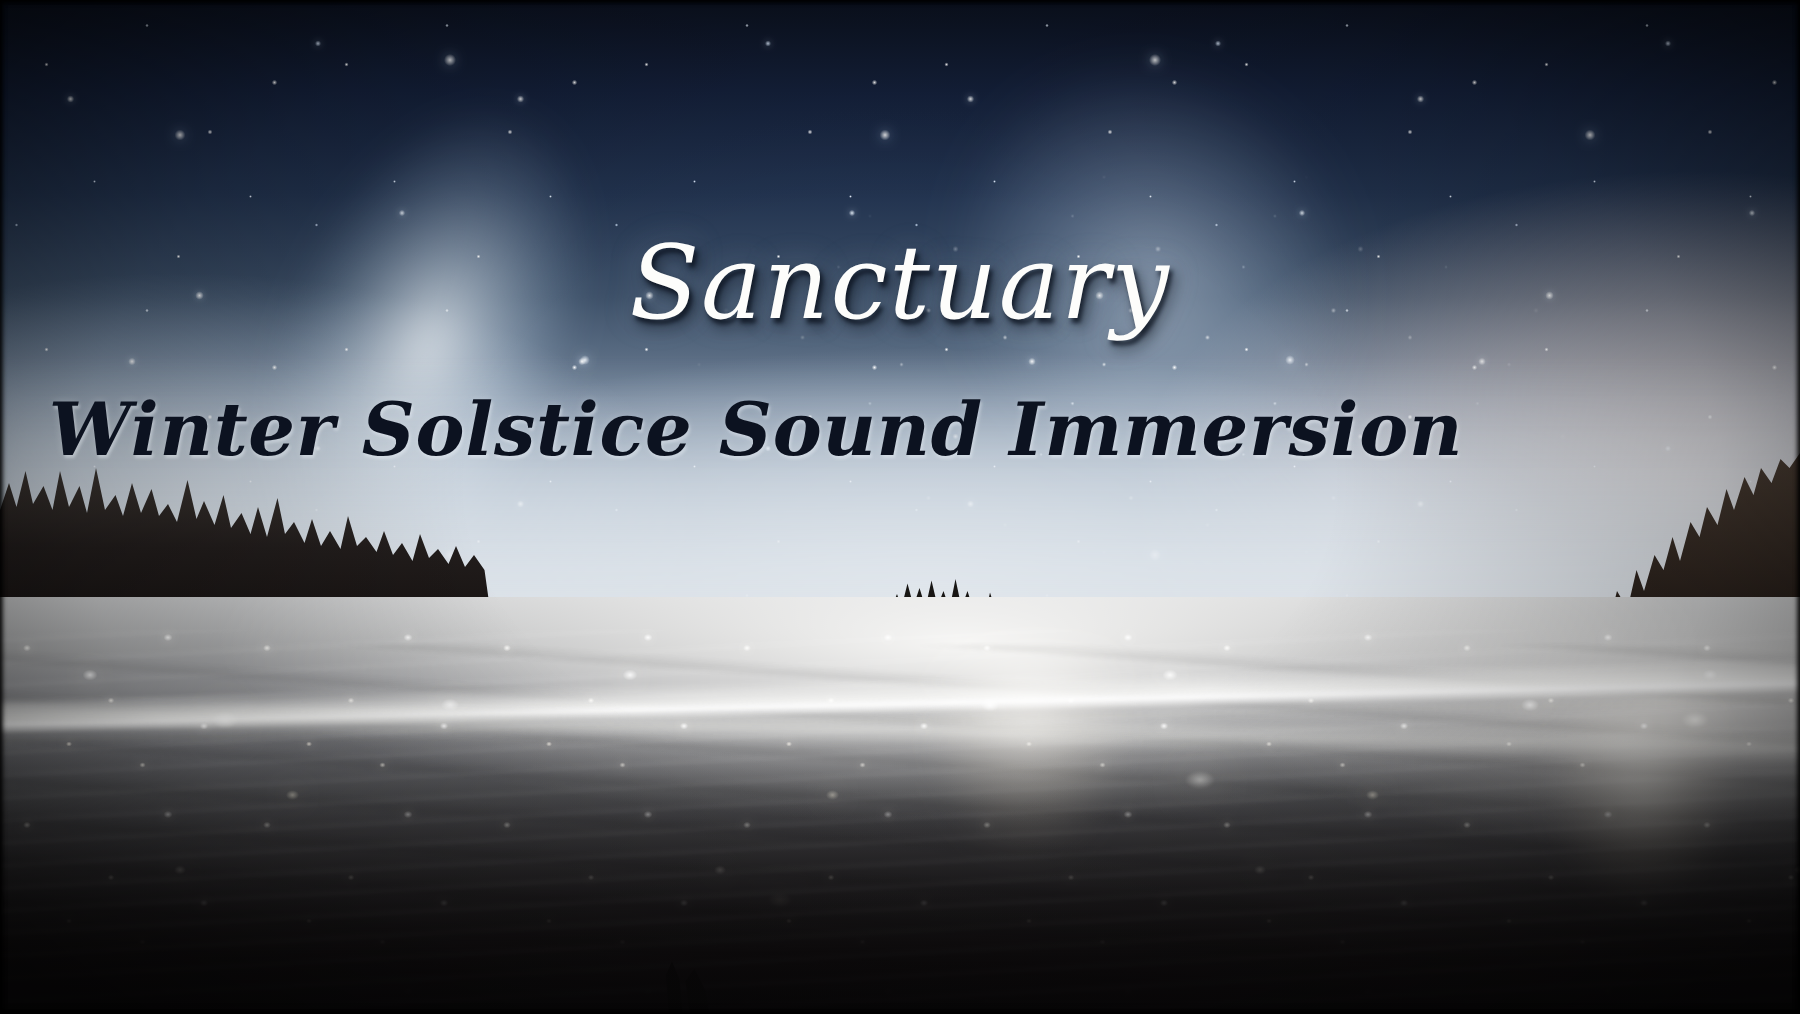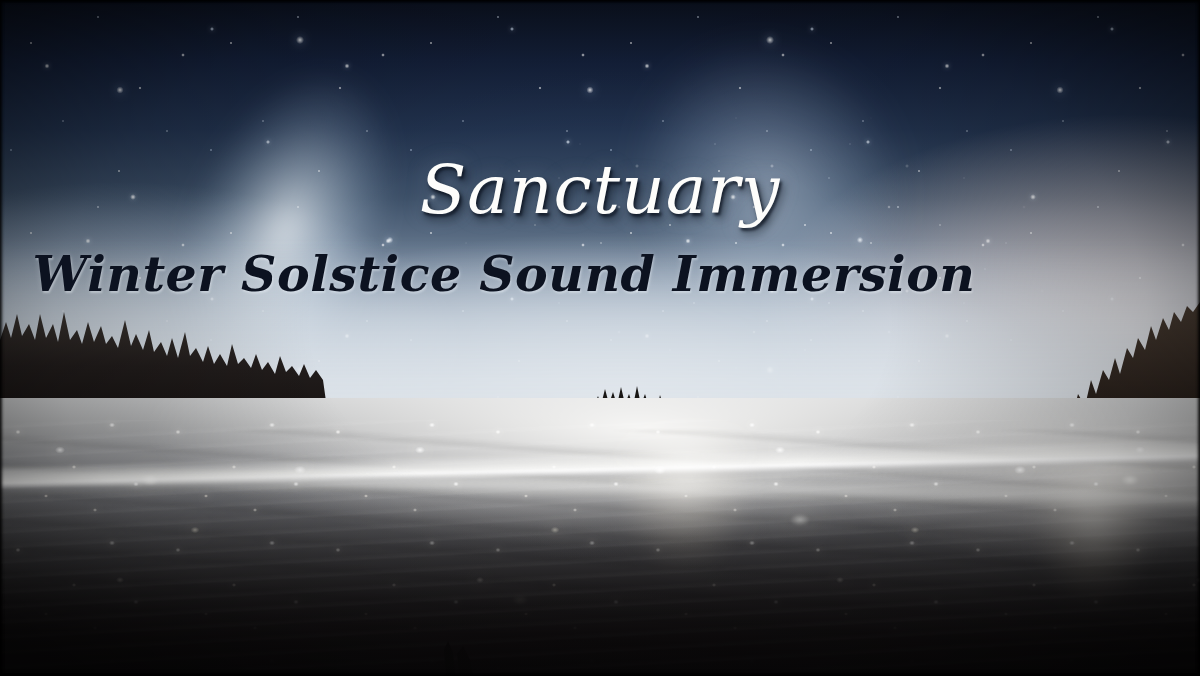--- a/index.html
+++ b/index.html
@@ -368,21 +368,21 @@
     letter-spacing: 1px;
     color: #fdfdfb;
     text-shadow:
       2px 3px 3px rgba(10,16,28,0.75),
       4px 6px 9px rgba(8,12,22,0.55),
       0 0 22px rgba(200,216,236,0.25);
     white-space: nowrap;
   }
   .subtitle {
     position: absolute;
-    left: 0; top: 250px;
+    left: 0; top: 262px;
     width: 1008px;
     font-family: "DejaVu Serif", "Liberation Serif", serif;
     font-style: italic;
     font-weight: 700;
     font-size: 49px;
     line-height: 1;
     letter-spacing: 0.5px;
     color: #0c1220;
     text-shadow:
       1px 2px 2px rgba(240,246,252,0.35),

